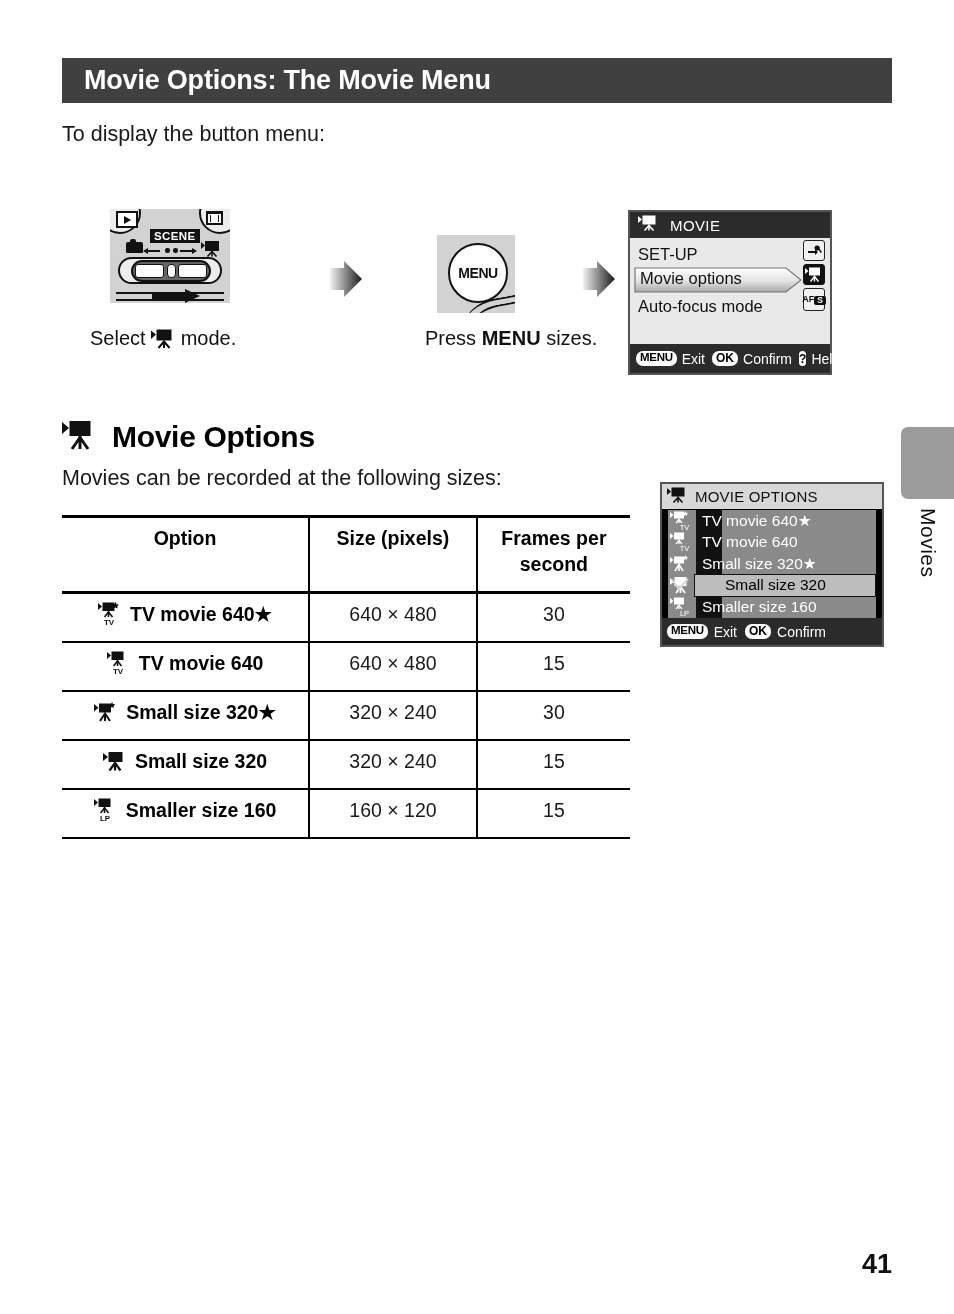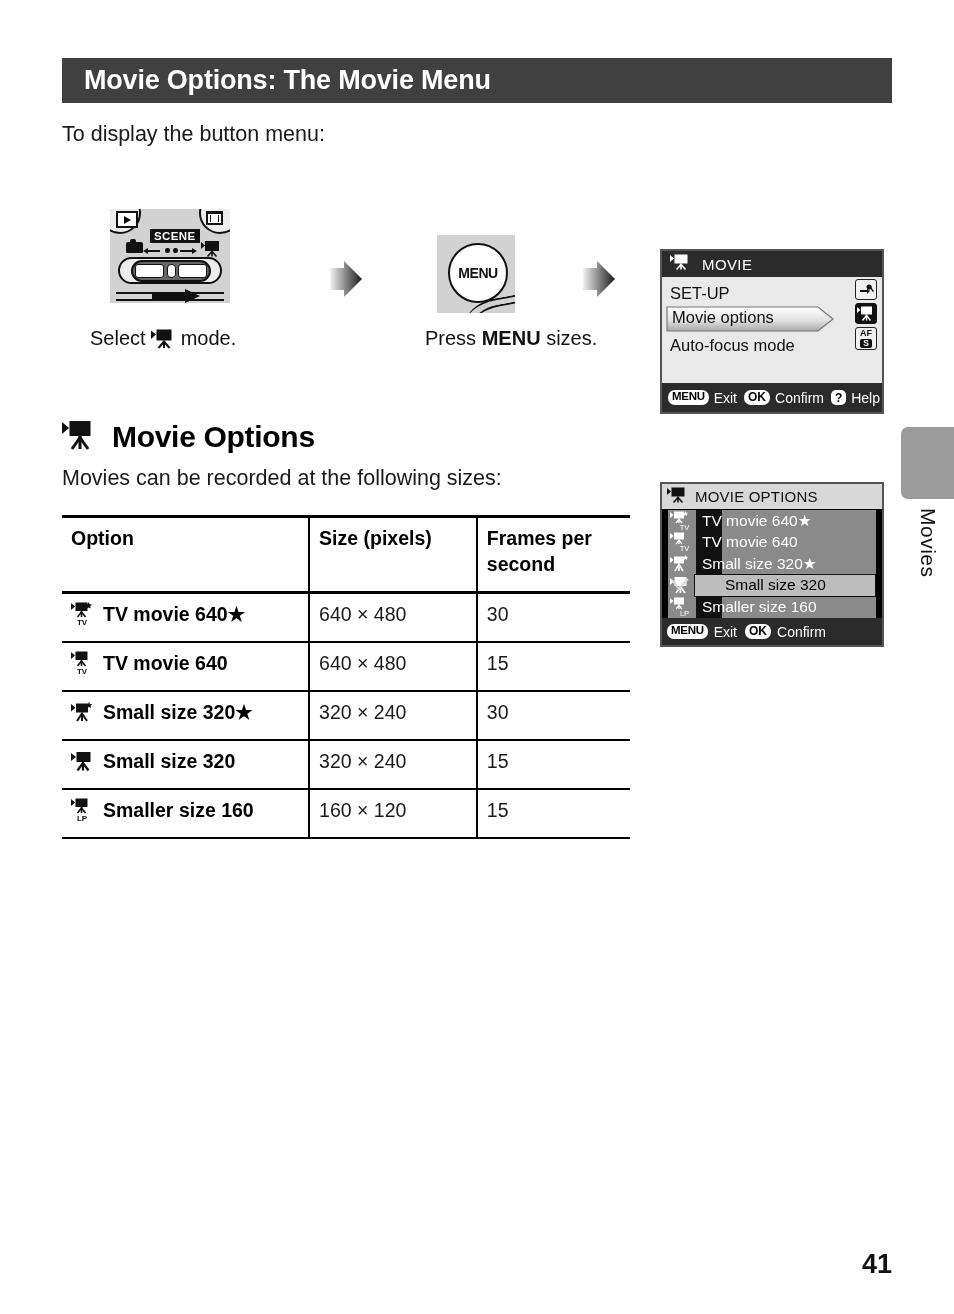--- a/index.html
+++ b/index.html
@@ -257,21 +257,21 @@
   }
 
   
   .opt-table {
     position: absolute;
     left: 62px; top: 515px;
     width: 568px;
     border-collapse: collapse;
   }
   .opt-table th, .opt-table td {
-    text-align: left;
+    text-align: center;
     vertical-align: top;
     padding: 7px 9px 9px 9px;
     font-size: 19.5px;
     line-height: 26px;
   }
   .opt-table thead th {
     font-weight: bold;
     border-top: 3px solid #000;
     border-bottom: 3px solid #000;
     padding-bottom: 14px;
@@ -298,21 +298,21 @@
     margin-right: 7px;
   }
 
   
   .lcd {
     position: absolute;
     background: #000;
     border: 2px solid #555;
     box-sizing: border-box;
   }
-  .lcd-1 { left: 660px; top: 210px; width: 224px; height: 165px; margin-top: 39px; }
+  .lcd-1 { left: 628px; top: 210px; width: 204px; height: 165px; }
   .lcd-2 { left: 660px; top: 482px; width: 224px; height: 165px; }
 
   .lcd-body { position: relative; width: 100%; height: 100%; }
 
   
   .lcd-1 .scr-head {
     position: absolute; left: 0; top: 0; right: 0; height: 26px;
     background: #2b2b2b;
     display: flex; align-items: center; gap: 10px;
     padding-left: 8px; box-sizing: border-box;
@@ -430,21 +430,21 @@
     background: #f0f0f0;
     border: 1.4px solid #222;
     border-radius: 3px;
     display: flex; align-items: center; justify-content: center;
     box-sizing: border-box;
   }
   .mini-icon-box.dark { background: #111; border-color: #111; }
   .af-box {
     width: 22px; height: 23px;
     background: #f0f0f0; border: 1.4px solid #222; border-radius: 3px;
-    display: flex; flex-direction: column; align-items: center;
+    display: flex; flex-direction: row; align-items: center;
     justify-content: center; box-sizing: border-box;
     font-size: 9px; font-weight: bold; line-height: 9px; color: #111;
   }
   .af-box .s-pill {
     background: #111; color: #fff; border-radius: 2px;
     padding: 0 3px; font-size: 8.5px; margin-top: 1px;
   }
 
   
   .side-tab {

